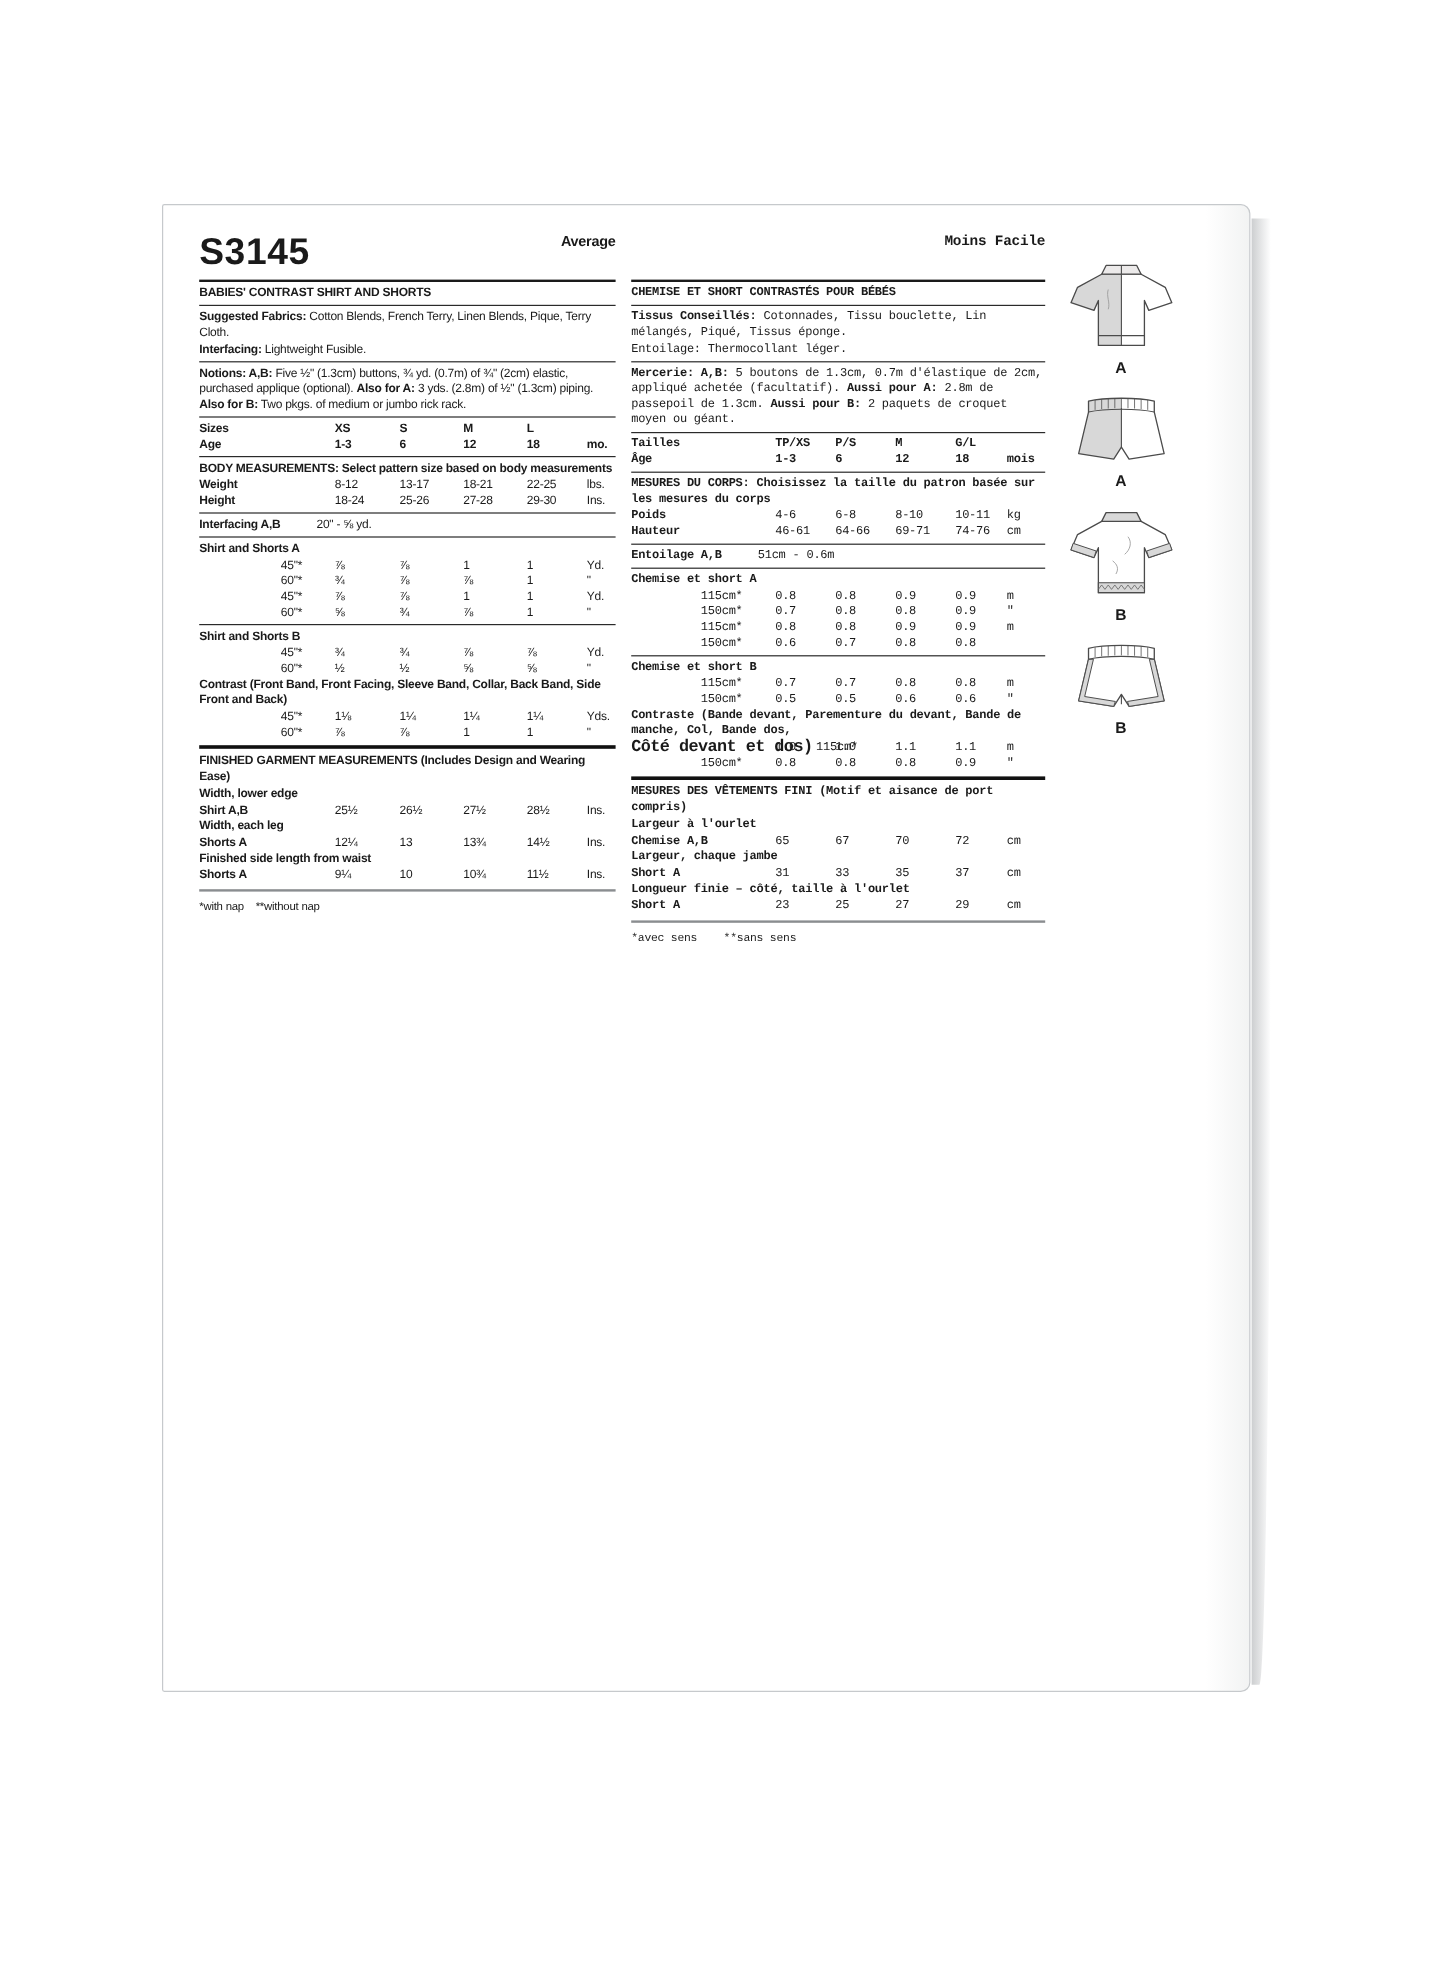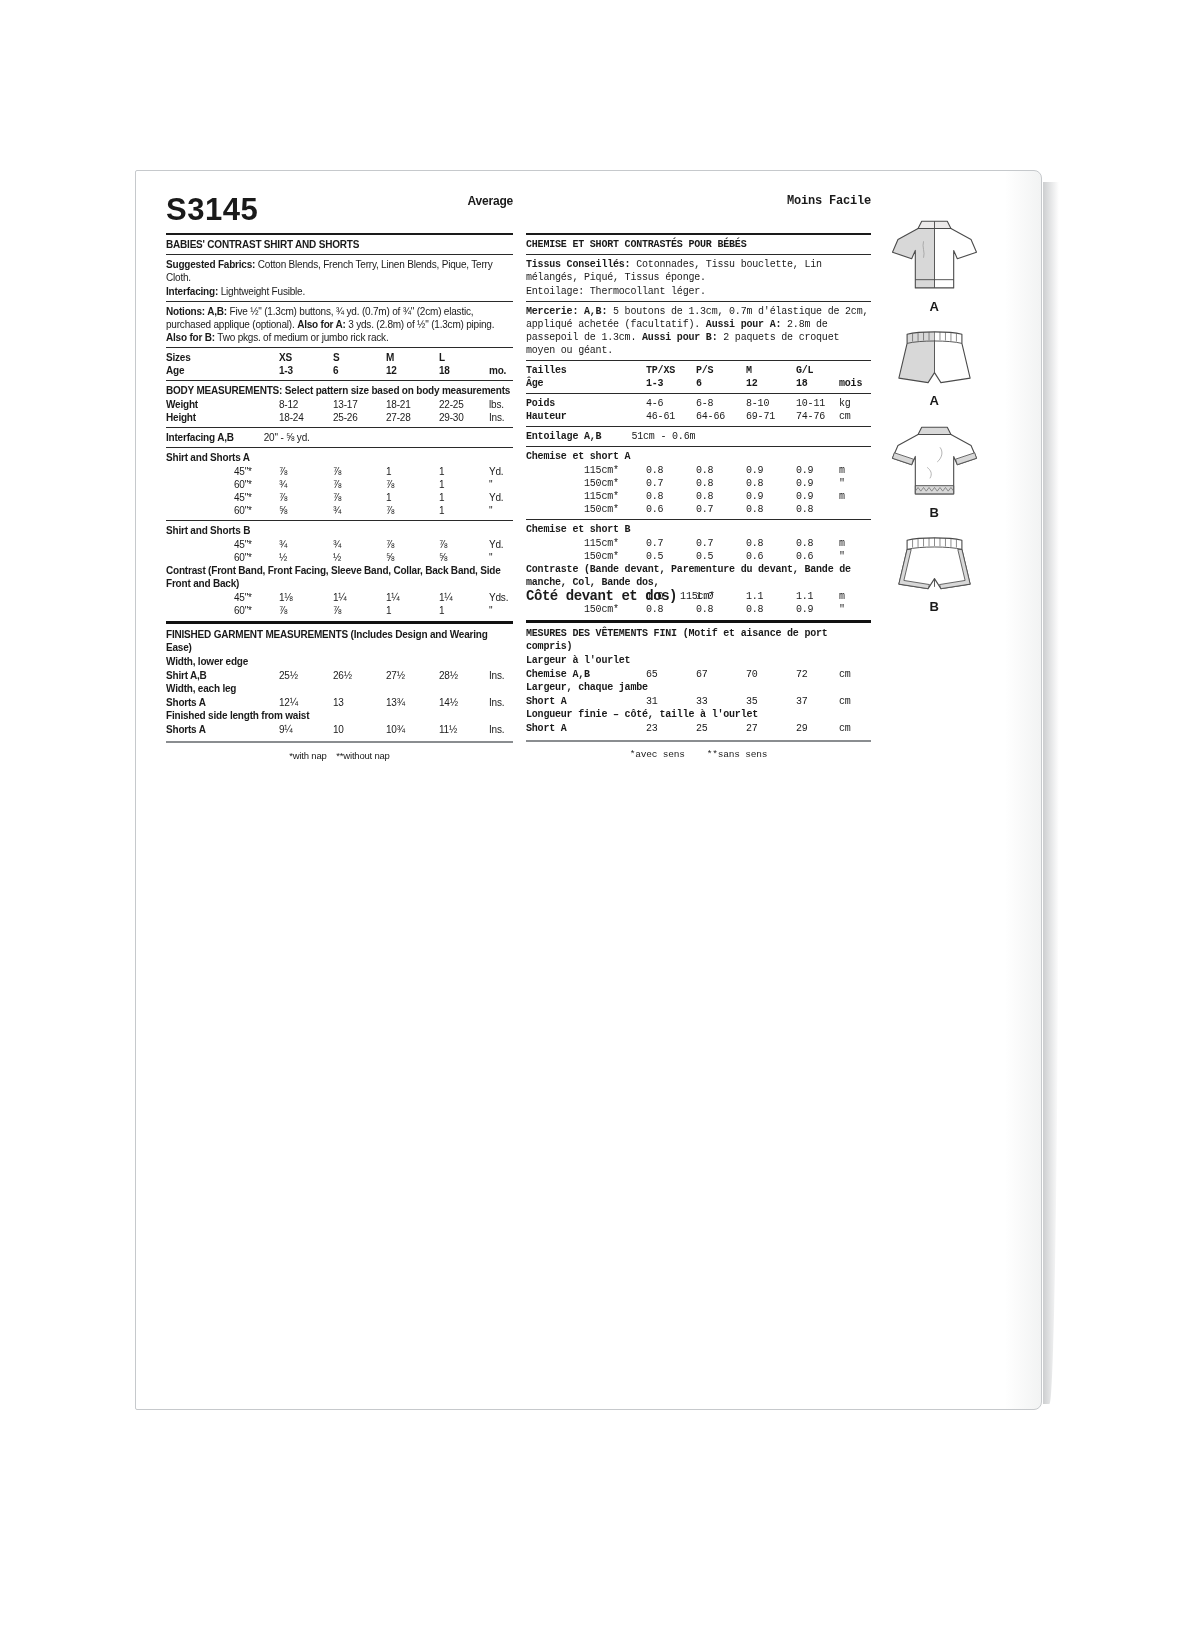--- a/index.html
+++ b/index.html
@@ -33,21 +33,21 @@
   .bold{font-weight:bold;}
   .kv{display:flex;gap:30px;}
   .grid-row{display:grid;}
   .col-en .grid-row{grid-template-columns:113px 54px 53px 53px 50px 1fr;}
   .col-fr .grid-row{grid-template-columns:120px 50px 50px 50px 43px 1fr;}
   .cell{overflow:visible;white-space:nowrap;}
   .sub-cell{display:flex;}
   .sub{margin-left:var(--sub-indent);}
   .sub.after-label{margin-left:3px;}
   .crunch{letter-spacing:-0.45px;font-size:14px;}
-  .note{font-size:9.5px;margin-top:6px;white-space:pre-wrap;text-align:center;}
+  .note{font-size:9.5px;margin-top:6px;white-space:pre-wrap;}
   figure.art{margin:0 0 12px 0;}
   .art-label{text-align:center;font-weight:bold;font-size:13px;margin-top:3px;font-family:"Liberation Sans",sans-serif;}
   svg{display:block;}
 </style>
 </head>
 <body>
 
 <div class="page">
 
   <div class="col col-en">
@@ -245,20 +245,21 @@
         </div>
         <div class="grid-row">
           <div class="cell c-label"><span class="bold ">Âge</span></div>
           <div class="cell c-val bold">1-3</div>
           <div class="cell c-val bold">6</div>
           <div class="cell c-val bold">12</div>
           <div class="cell c-val bold">18</div>
           <div class="cell c-unit bold">mois</div>
         </div>
         <div class="rule"></div>
+        <div class="para"><span class="bold">MESURES DU CORPS: Choisissez la taille du patron basée sur les mesures du corps</span></div>
         <div class="grid-row">
           <div class="cell c-label"><span class="bold ">Poids</span></div>
           <div class="cell c-val">4-6</div>
           <div class="cell c-val">6-8</div>
           <div class="cell c-val">8-10</div>
           <div class="cell c-val">10-11</div>
           <div class="cell c-unit">kg</div>
         </div>
         <div class="grid-row">
           <div class="cell c-label"><span class="bold ">Hauteur</span></div>

